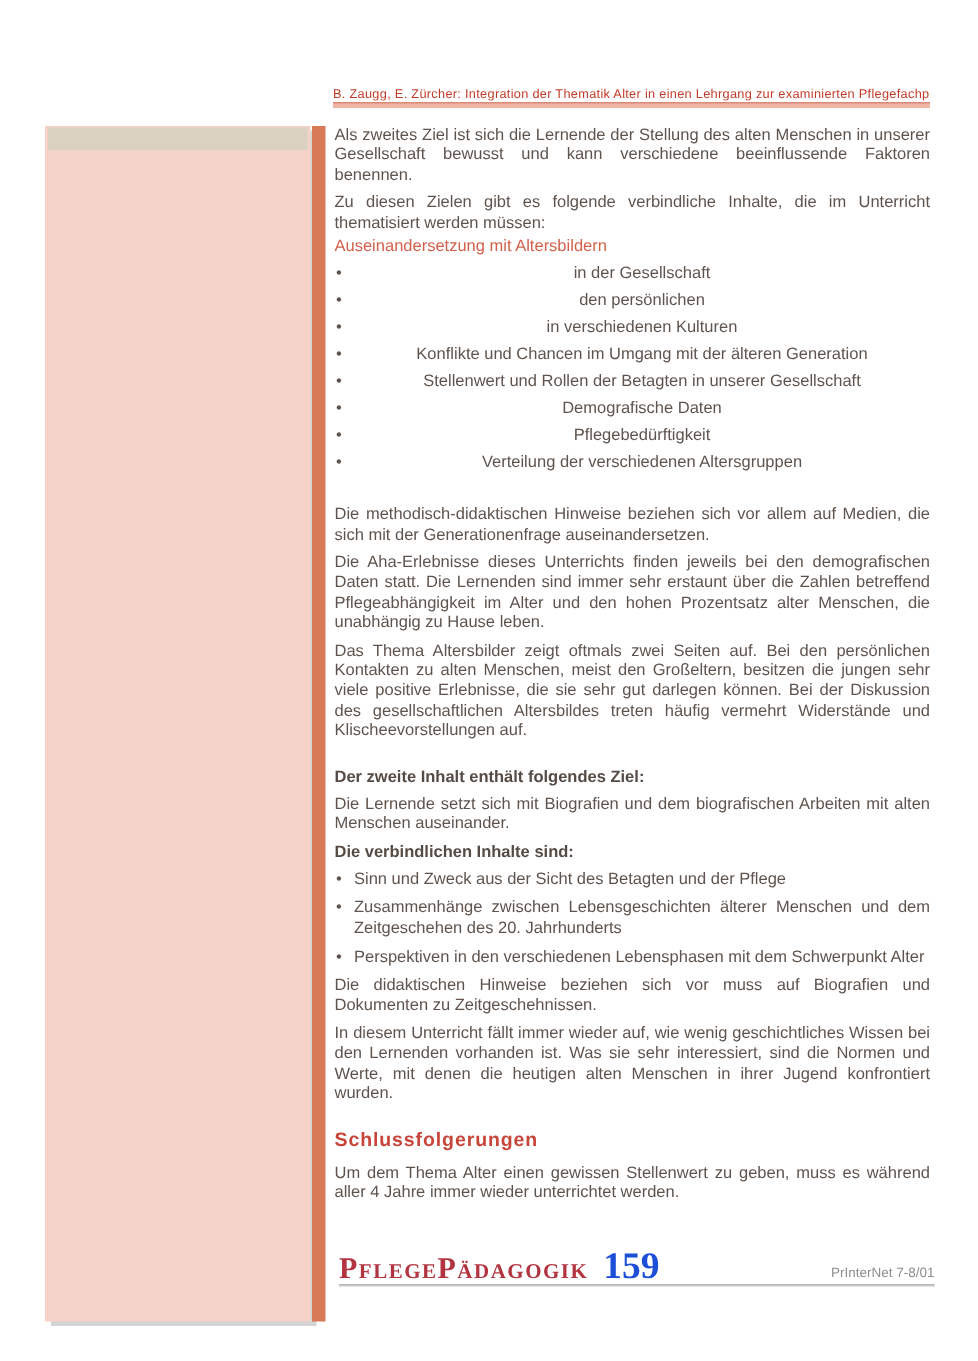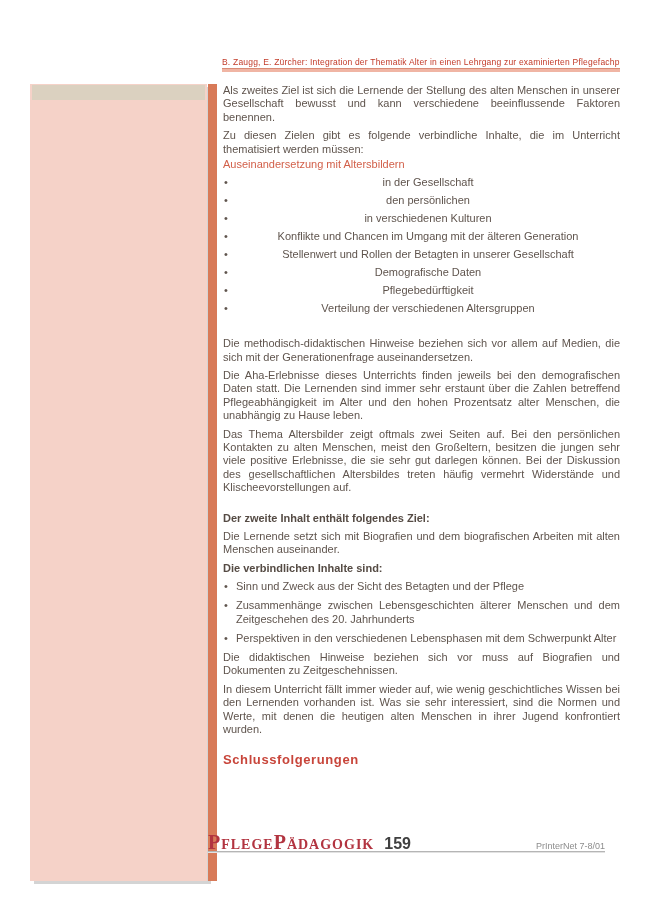--- a/index.html
+++ b/index.html
@@ -38,29 +38,29 @@
   ul.blist.wide li { margin-bottom:5.5px; text-align:justify; }
   ul.blist li::before { content:"•"; position:absolute; left:1px; top:0; color:#5f544d; }
   .gap-lg { height:16px; }
   .gap-md { height:12px; }
   .h2-red {
     color:#c8453a; font-weight:bold; font-size:13px; letter-spacing:0.6px;
     margin:0 0 9px 0; text-align:left;
   }
 
   
-  .footer { position:absolute; left:208px; top:831px; width:397px; }
+  .footer { position:absolute; left:226px; top:831px; width:397px; }
   .footer-row { display:flex; align-items:baseline; position:relative; z-index:2; }
   .brand {
     font-family:"Liberation Serif", serif; font-variant:small-caps; font-weight:bold;
     font-size:20px; color:#b23440; letter-spacing:1px;
   }
   .pagenum {
-    font-family:Liberation Sans, sans-serif; font-weight:bold; font-size:16px;
-    color:#404040; margin-left:10px;
+    font-family:Liberation Serif, serif; font-weight:bold; font-size:25px;
+    color:#1d4ed8; margin-left:10px;
   }
   .issue { margin-left:auto; font-size:9px; color:#8d8d8d; align-self:center; padding-top:6px; }
   .footer-rule { height:2px; background:#b5b5b5; border-bottom:1px solid #e2e2e2; margin-top:-3px; position:relative; z-index:1; }
 </style>
 </head>
 <body>
 
 <div class="running-head">
   <span class="rh-text">B. Zaugg, E. Zürcher: Integration der Thematik Alter in einen Lehrgang zur examinierten Pflegefachperson</span>
   <div class="rh-rule"></div>
@@ -105,20 +105,21 @@
     <li>Zusammenhänge zwischen Lebensgeschichten älterer Menschen und dem Zeitgeschehen des 20. Jahrhunderts</li>
     <li>Perspektiven in den verschiedenen Lebensphasen mit dem Schwerpunkt Alter</li>
   </ul>
 
   <p>Die didaktischen Hinweise beziehen sich vor muss auf Biografien und Dokumenten zu Zeitgeschehnissen.</p>
   <p>In diesem Unterricht fällt immer wieder auf, wie wenig geschichtliches Wissen bei den Lernenden vorhanden ist. Was sie sehr interessiert, sind die Normen und Werte, mit denen die heutigen alten Menschen in ihrer Jugend konfrontiert wurden.</p>
 
   <div class="gap-md"></div>
 
   <h2 class="h2-red">Schlussfolgerungen</h2>
+  <p>Um dem Thema Alter einen gewissen Stellenwert zu geben, muss es während aller 4 Jahre immer wieder unterrichtet werden.</p>
 </div>
 
 <div class="footer">
   <div class="footer-row">
     <span class="brand">PflegePädagogik</span>
     <span class="pagenum">159</span>
     <span class="issue">PrInterNet 7-8/01</span>
   </div>
   <div class="footer-rule"></div>
 </div>

